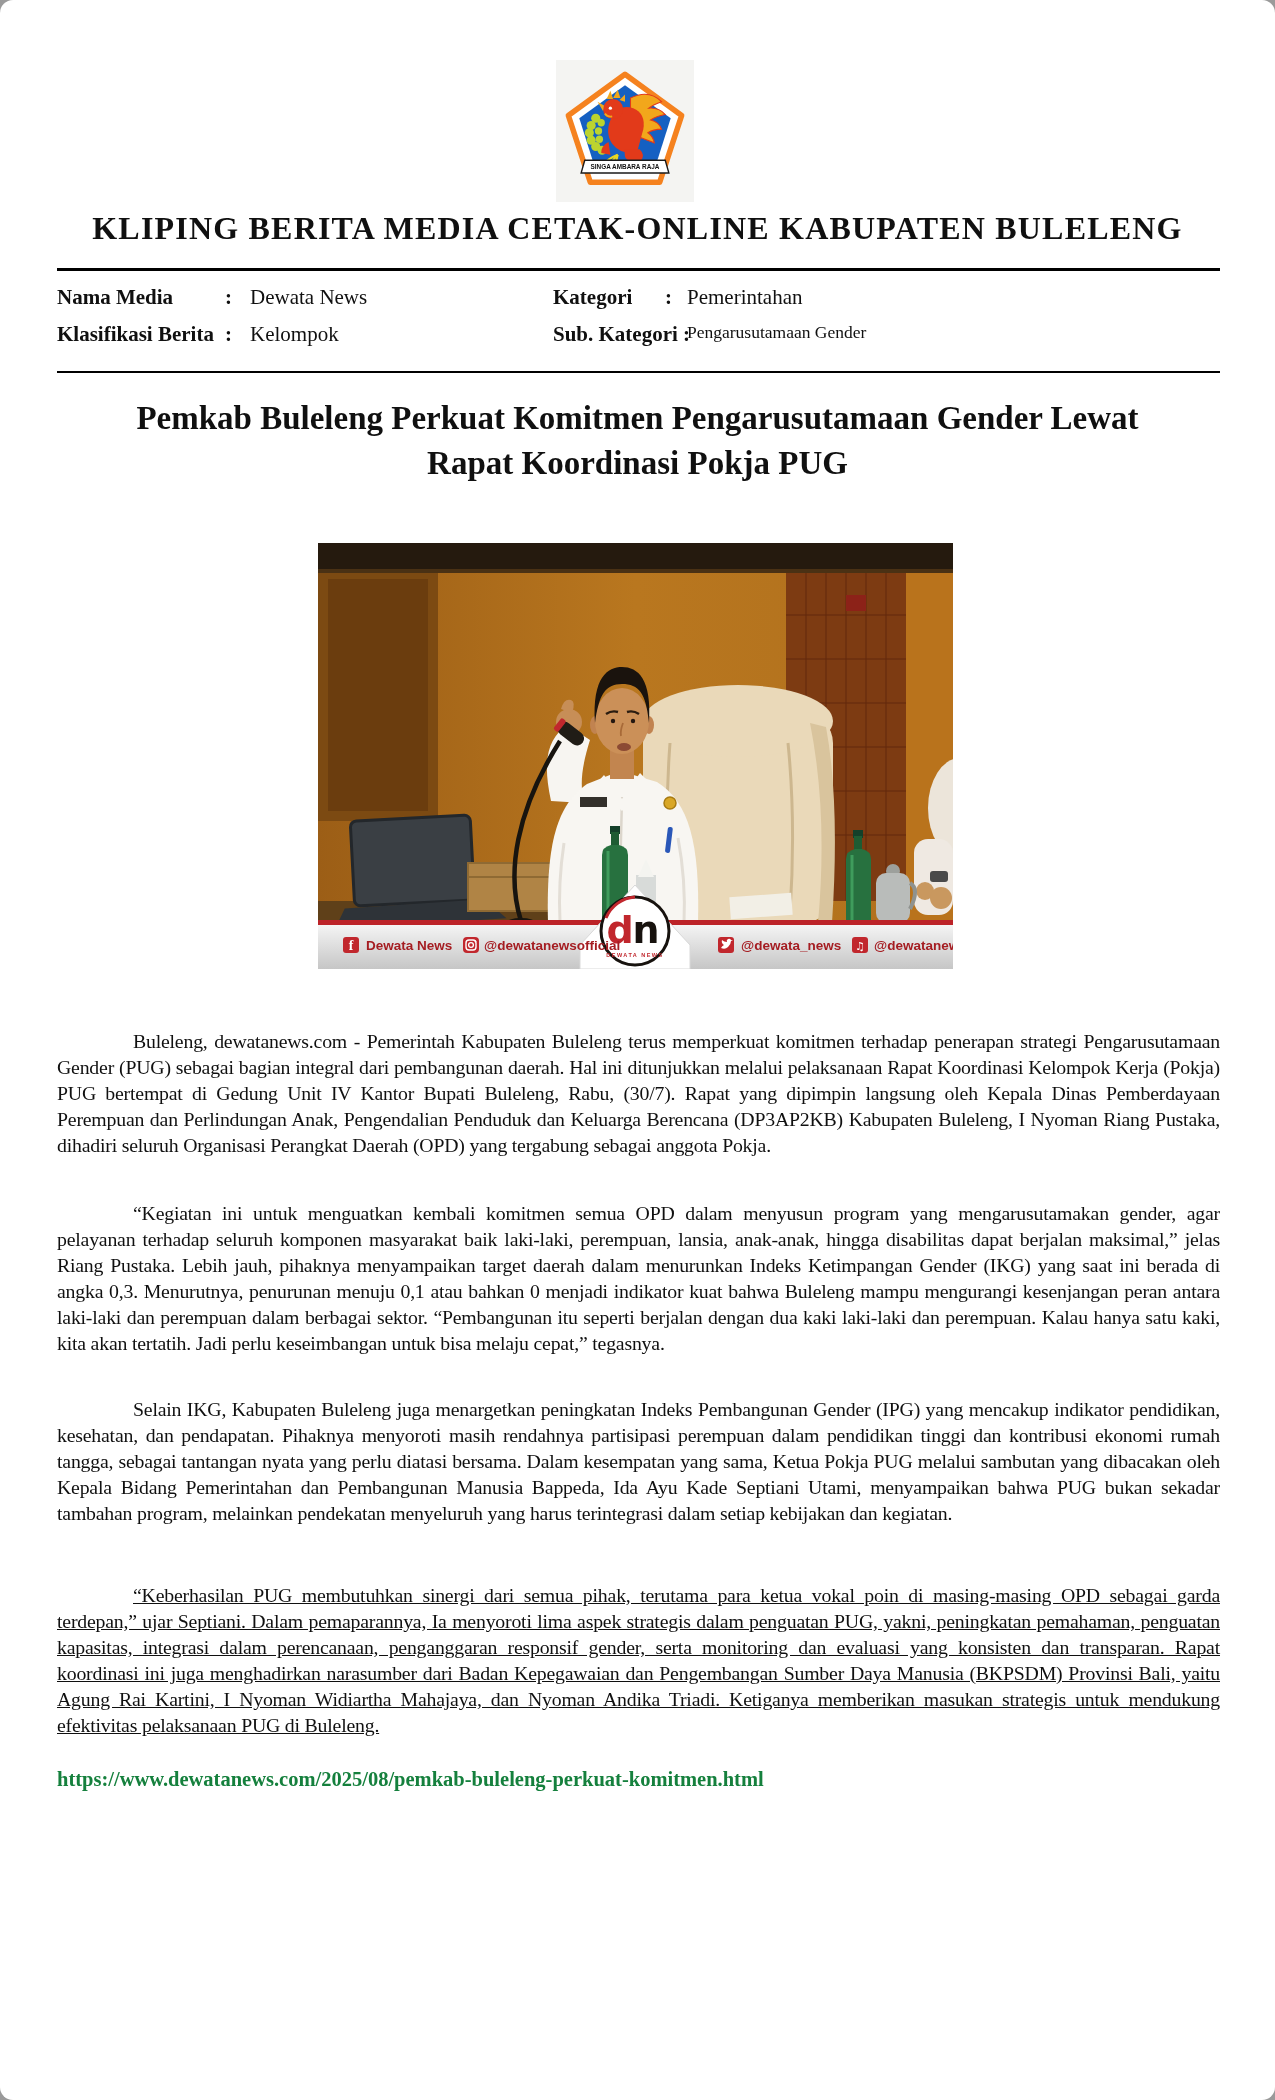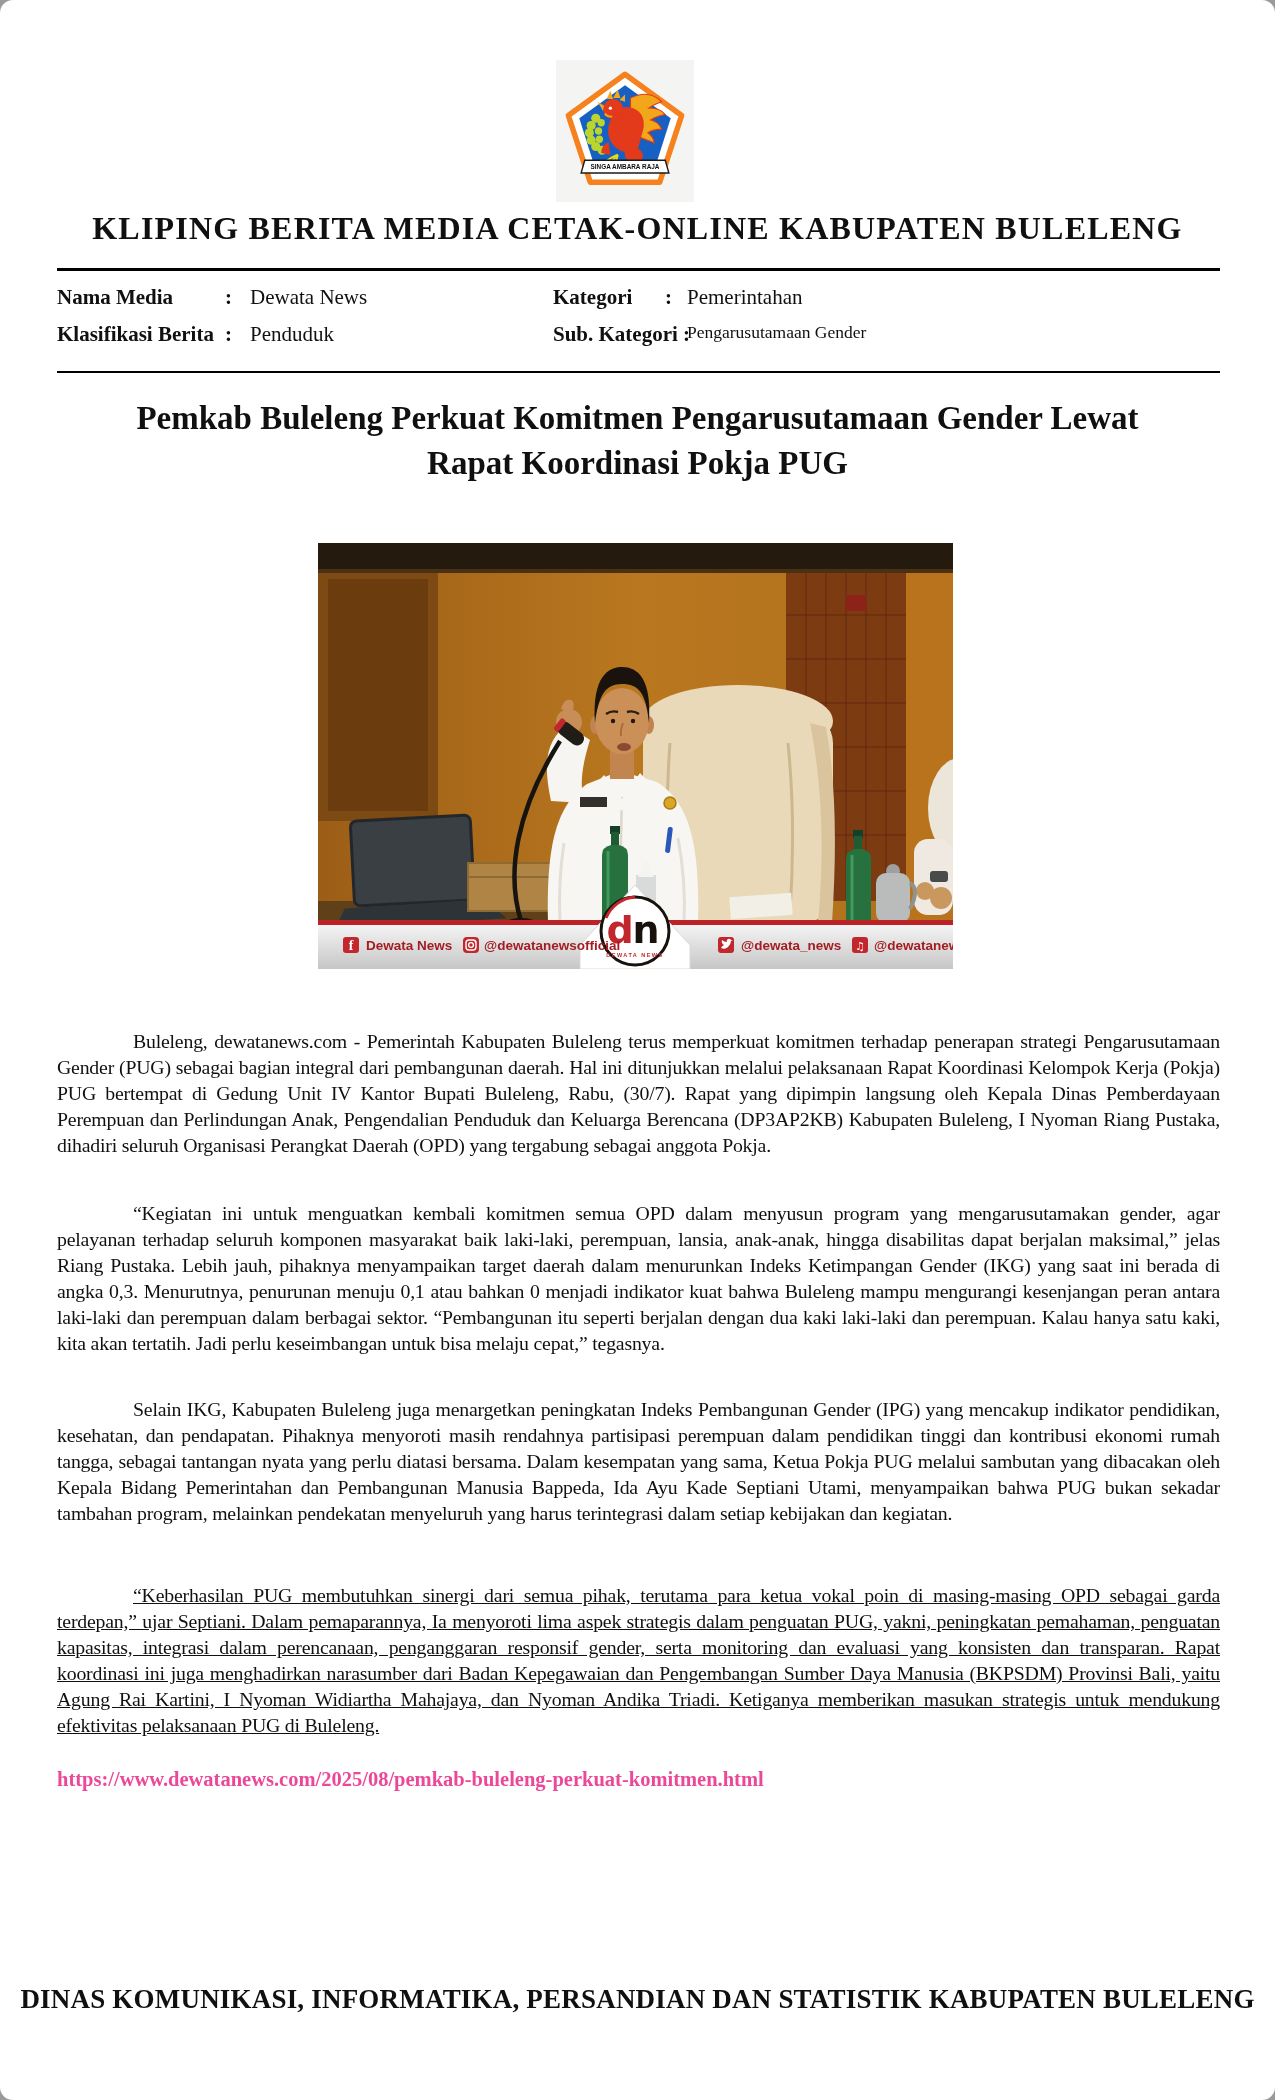--- a/index.html
+++ b/index.html
@@ -31,21 +31,21 @@
   
   .photo{position:absolute;left:318px;top:543px;width:635px;height:426px;}
 
   
   .body-text{position:absolute;left:57px;width:1163px;font-size:19.8px;line-height:26px;
              text-align:justify;letter-spacing:-0.2px;}
   .body-text p{margin:0;text-indent:76px;}
   .p1{top:1028px;} .p2{top:1200px;} .p3{top:1396px;} .p4{top:1582px;text-decoration:underline;}
 
   .src-url{position:absolute;left:57px;top:1768px;font-size:20.5px;font-weight:bold;
-           color:#ec4899;text-decoration:none;}
+           color:#15803d;text-decoration:none;}
 
   
   .footer-line1{position:absolute;left:0;top:1956px;width:100%;text-align:center;
                 font-family:"Liberation Sans",sans-serif;font-size:20px;color:#1a1a1a;}
   .footer-line2{position:absolute;left:0;top:1984px;width:100%;text-align:center;
                 font-weight:bold;font-size:27px;letter-spacing:0.2px;white-space:nowrap;}
 </style>
 </head>
 <body>
 
@@ -102,21 +102,21 @@
       <span class="lbl l-lbl">Nama Media</span>
       <span class="sep l-sep">:</span>
       <span class="val l-val">Dewata News</span>
       <span class="lbl r-lbl">Kategori</span>
       <span class="sep r-sep">:</span>
       <span class="val r-val">Pemerintahan</span>
     </div>
     <div class="meta-row">
       <span class="lbl l-lbl">Klasifikasi Berita</span>
       <span class="sep l-sep">:</span>
-      <span class="val l-val">Penduduk</span>
+      <span class="val l-val">Kelompok</span>
       <span class="lbl r-lbl">Sub. Kategori :</span>
       <span class="val r-val small-val">Pengarusutamaan Gender</span>
     </div>
   </div>
 
   <div class="article-title">
     <div>Pemkab Buleleng Perkuat Komitmen Pengarusutamaan Gender Lewat</div>
     <div>Rapat Koordinasi Pokja PUG</div>
   </div>
 
@@ -273,15 +273,14 @@
     </div>
   <div class="body-text p3">
       <p>Selain IKG, Kabupaten Buleleng juga menargetkan peningkatan Indeks Pembangunan Gender (IPG) yang mencakup indikator pendidikan, kesehatan, dan pendapatan. Pihaknya menyoroti masih rendahnya partisipasi perempuan dalam pendidikan tinggi dan kontribusi ekonomi rumah tangga, sebagai tantangan nyata yang perlu diatasi bersama. Dalam kesempatan yang sama, Ketua Pokja PUG melalui sambutan yang dibacakan oleh Kepala Bidang Pemerintahan dan Pembangunan Manusia Bappeda, Ida Ayu Kade Septiani Utami, menyampaikan bahwa PUG bukan sekadar tambahan program, melainkan pendekatan menyeluruh yang harus terintegrasi dalam setiap kebijakan dan kegiatan.</p>
     </div>
   <div class="body-text p4">
       <p>“Keberhasilan PUG membutuhkan sinergi dari semua pihak, terutama para ketua vokal poin di masing-masing OPD sebagai garda terdepan,” ujar Septiani. Dalam pemaparannya, Ia menyoroti lima aspek strategis dalam penguatan PUG, yakni, peningkatan pemahaman, penguatan kapasitas, integrasi dalam perencanaan, penganggaran responsif gender, serta monitoring dan evaluasi yang konsisten dan transparan. Rapat koordinasi ini juga menghadirkan narasumber dari Badan Kepegawaian dan Pengembangan Sumber Daya Manusia (BKPSDM) Provinsi Bali, yaitu Agung Rai Kartini, I Nyoman Widiartha Mahajaya, dan Nyoman Andika Triadi. Ketiganya memberikan masukan strategis untuk mendukung efektivitas pelaksanaan PUG di Buleleng.</p>
     </div>
 
   <a class="src-url" href="#">https://www.dewatanews.com/2025/08/pemkab-buleleng-perkuat-komitmen.html</a>
 
-  <div class="footer-line2">DINAS KOMUNIKASI, INFORMATIKA, PERSANDIAN DAN STATISTIK KABUPATEN BULELENG</div>
 
 </div>
 
 </body></html>

